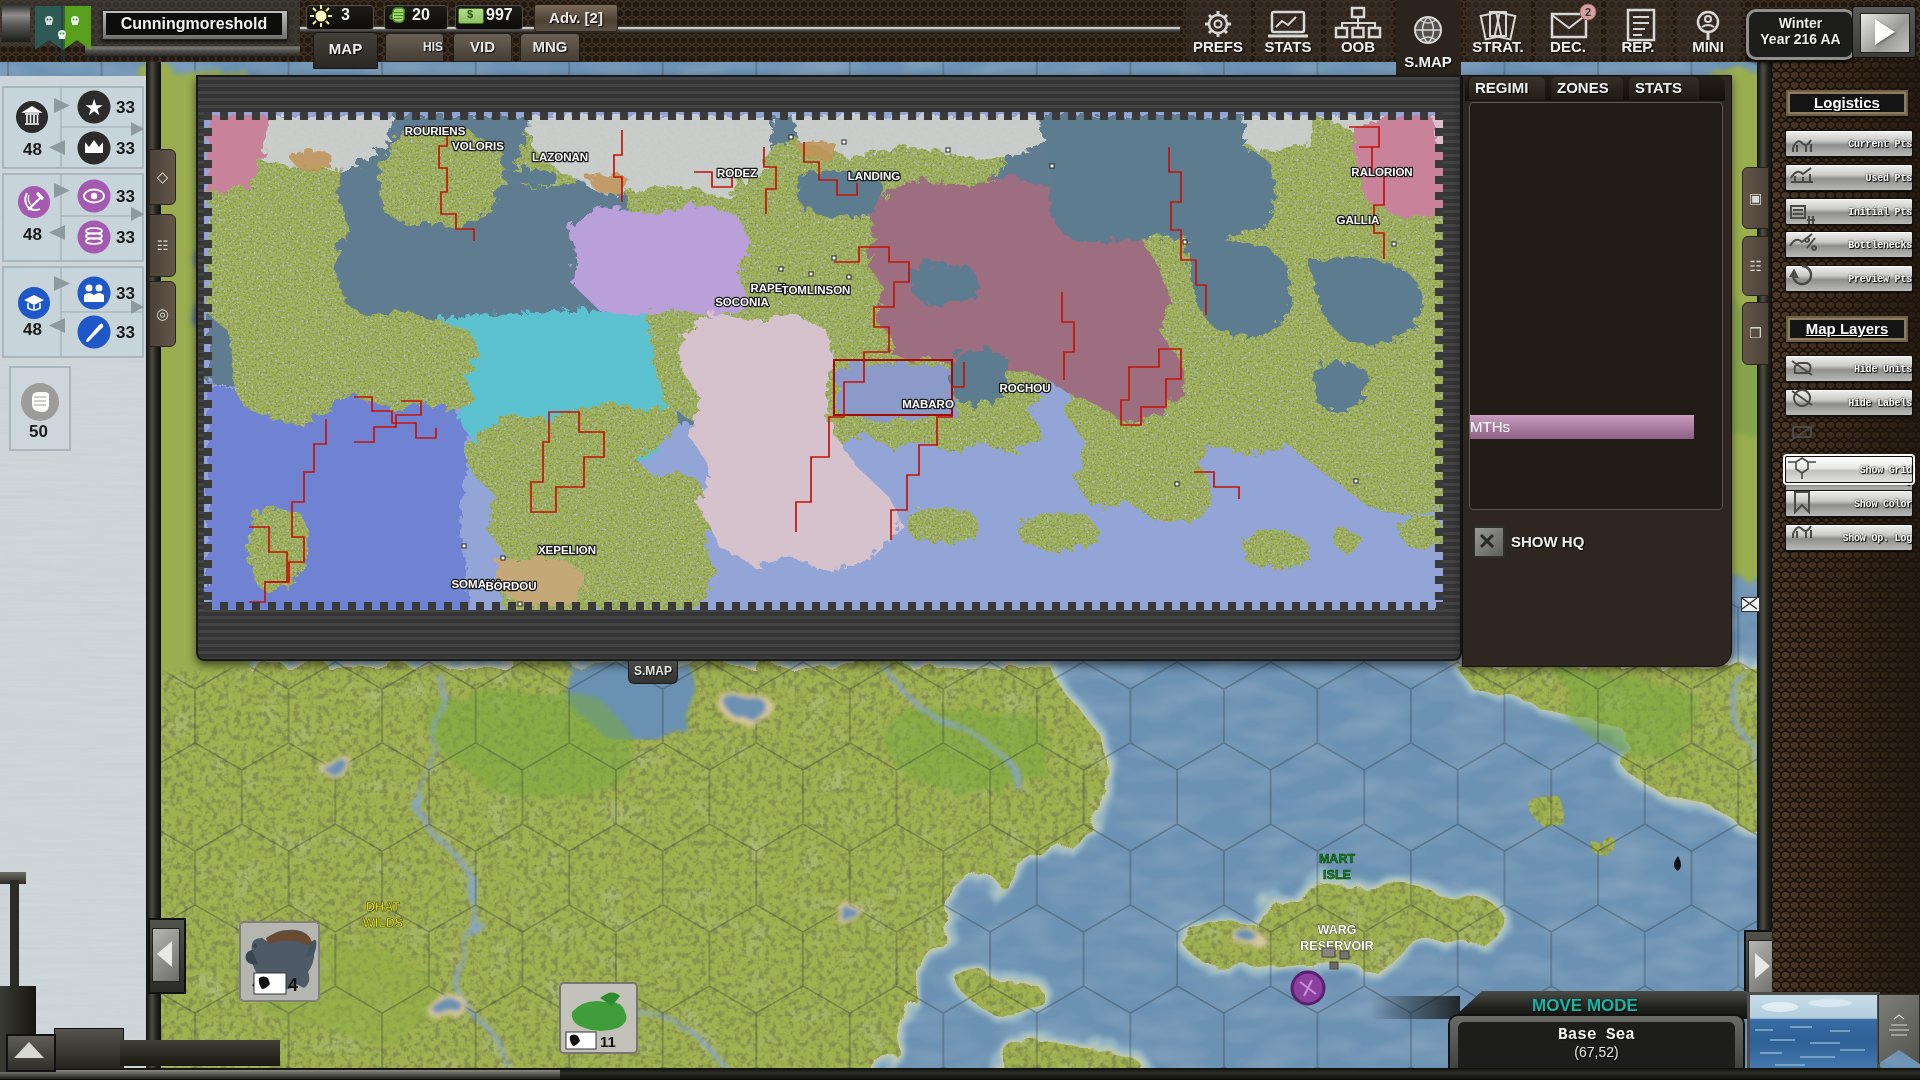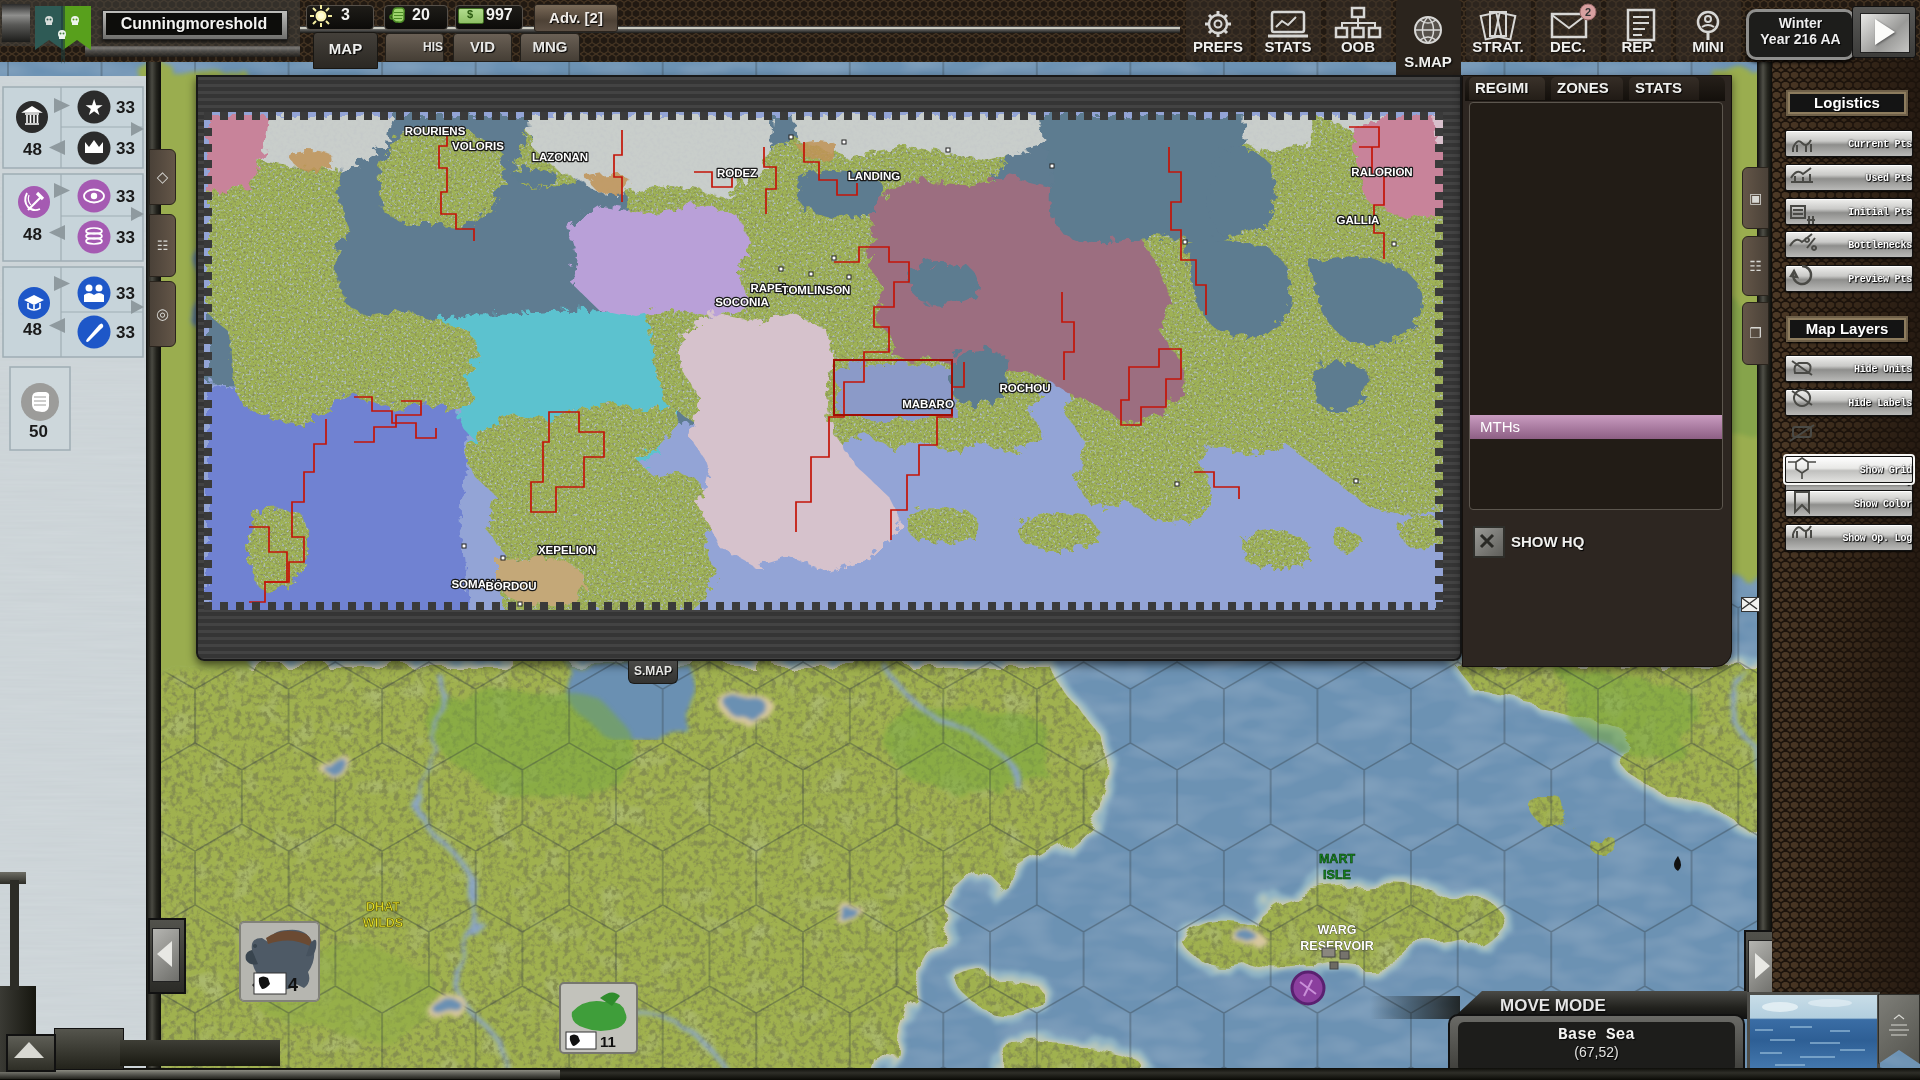--- a/index.html
+++ b/index.html
@@ -4,21 +4,21 @@
 <style>
   html,body{margin:0;padding:0;width:1920px;height:1080px;overflow:hidden;background:#000;
     font-family:"Liberation Sans",sans-serif;}
   #stage{position:absolute;left:0;top:0;width:1920px;height:1080px;overflow:hidden;}
   .abs{position:absolute;}
   .metalbtn{position:absolute;background:linear-gradient(180deg,#f0f0ee 0%,#c9c9c7 40%,#8e8e8c 55%,#b9b9b7 100%);
     border:1px solid #111;box-shadow:inset 0 1px 0 #fff,0 1px 2px rgba(0,0,0,.7);
     color:#fff;font-weight:bold;font-size:15px;text-shadow:1px 1px 1px #000,0 0 2px #000;}
   .hdrbtn{position:absolute;background:#141414;border:2px solid #6f6049;
     box-shadow:0 0 0 2px #8d7c5e inset, 0 1px 2px #000;color:#fff;font-weight:bold;font-size:15px;
-    text-align:center;text-shadow:1px 1px 1px #000;}
+    text-align:center;text-shadow:1px 1px 1px #000;text-decoration:underline;}
   .lgbtn{width:128px;height:27px;line-height:27px;text-align:right;padding-left:30px;box-sizing:border-box;border-radius:2px;font-size:10px;letter-spacing:-0.2px;font-family:Liberation Mono, monospace;}
 </style>
 </head>
 <body>
 <div id="stage">
 
   <div class="abs" id="bgmap" style="left:0;top:0;width:1920px;height:1080px;">
   <svg width="1920" height="1080" viewBox="0 0 1920 1080">
     <defs>
       <filter id="bgland" x="-5%" y="-5%" width="110%" height="110%">
@@ -597,21 +597,21 @@
 
   <div class="abs" id="rightpanel" style="left:1462px;top:75px;width:268px;height:590px;background:#2d2621;border-radius:0 0 16px 0;border:1px solid #15100c;box-shadow:0 3px 8px rgba(0,0,0,.5);">
     <div class="abs" style="left:2px;top:0;width:260px;height:25px;background:linear-gradient(180deg,#26201a,#130f0b);border-radius:8px 8px 0 0;"></div>
     <div class="abs" style="left:6px;top:1px;width:76px;height:23px;background:linear-gradient(180deg,#3a322a,#241e18);border-radius:5px 5px 0 0;"></div>
     <div class="abs" style="left:88px;top:1px;width:72px;height:23px;background:linear-gradient(180deg,#352d26,#201a15);border-radius:5px 5px 0 0;"></div>
     <div class="abs" style="left:166px;top:1px;width:70px;height:23px;background:linear-gradient(180deg,#352d26,#201a15);border-radius:5px 5px 0 0;"></div>
     <div class="abs" style="left:12px;top:3px;color:#f0f0ee;font-weight:bold;font-size:15px;text-shadow:1px 1px 1px #000;">REGIMI</div>
     <div class="abs" style="left:94px;top:3px;color:#f0f0ee;font-weight:bold;font-size:15px;text-shadow:1px 1px 1px #000;">ZONES</div>
     <div class="abs" style="left:172px;top:3px;color:#f0f0ee;font-weight:bold;font-size:15px;text-shadow:1px 1px 1px #000;">STATS</div>
     <div class="abs" style="left:6px;top:26px;width:252px;height:406px;background:#221c16;border:1px solid #5c564e;border-radius:4px;overflow:hidden;">
-      <div style="position:absolute;left:0;top:312px;width:288px;height:24px;background:linear-gradient(180deg,#c99cc0,#8d5f84);color:#fff;font-size:15px;line-height:24px;padding-left:10px;box-sizing:border-box;">MTHs</div>
+      <div style="position:absolute;left:0;top:312px;width:224px;height:24px;background:linear-gradient(180deg,#c99cc0,#8d5f84);color:#fff;font-size:15px;line-height:24px;box-sizing:border-box;">MTHs</div>
     </div>
     <div class="abs" style="left:10px;top:450px;width:28px;height:28px;background:linear-gradient(135deg,#9a9a96,#5e5e5a);border:2px solid #2e2e2a;"></div>
     <svg class="abs" style="left:10px;top:450px;" width="28" height="28">
         <path d="M8 9 L20 21 M20 9 L8 21" stroke="#2a2a26" stroke-width="3"></path>
       </svg>
     <div class="abs" style="left:48px;top:457px;color:#f0f0ee;font-weight:bold;font-size:15px;text-shadow:1px 1px 1px #000;">SHOW HQ</div>
   </div>
 
   <div class="abs" id="rightrail">
     <div class="abs" style="left:1757px;top:62px;width:15px;height:1018px;background:linear-gradient(90deg,#0d0d0b,#4e4e46 40%,#26261f 70%,#0d0d0b);"></div>
@@ -671,21 +671,21 @@
         <path d="M17 328 l6 4 l0 7 l-6 4 l-6 -4 l0 -7 Z M11 332 l-8 0 M23 332 l8 0 M17 343 l0 6" stroke-width="1.6"></path>
         <path d="M10 362 L10 382 L17 375 L24 382 L24 362 Z"></path>
         <path d="M8 404 Q12 394 17 399 Q22 404 26 396 M8 404 L8 408 M26 400 L26 408 M12 408 L12 401 M21 408 L21 400"></path>
       </g>
     </svg>
   </div>
 
   <div class="abs" id="bottomright">
     <div class="abs" style="left:1452px;top:991px;width:295px;height:28px;background:linear-gradient(180deg,#4a4a46,#21211d 60%,#111);clip-path:polygon(30px 0,100% 0,100% 100%,0 100%);"></div>
     <div class="abs" style="left:1370px;top:996px;width:90px;height:23px;background:linear-gradient(90deg,rgba(20,20,16,0),rgba(20,20,16,0.85));"></div>
-    <div class="abs" style="left:1500px;top:996px;width:170px;height:20px;color:#e5e5e5;font-weight:bold;font-size:17px;text-align:left;text-shadow:1px 1px 2px #000;">MOVE MODE</div>
+    <div class="abs" style="left:1500px;top:996px;width:170px;height:20px;color:#14b8a6;font-weight:bold;font-size:17px;text-align:center;text-shadow:1px 1px 2px #000;">MOVE MODE</div>
     <div class="abs" style="left:1448px;top:1014px;width:297px;height:66px;background:linear-gradient(180deg,#6a6a66,#3a3a36);border:2px solid #111;border-radius:10px;box-sizing:border-box;"></div>
     <div class="abs" style="left:1458px;top:1022px;width:277px;height:50px;background:#1d1d1b;border-radius:6px;">
       <div style="color:#f2f2f0;font-weight:bold;font-size:16px;text-align:center;margin-top:4px;text-shadow:1px 1px 1px #000;font-family:Liberation Mono, monospace;">Base Sea</div>
       <div style="color:#e2e2e0;font-size:14px;text-align:center;text-shadow:1px 1px 1px #000;">(67,52)</div>
     </div>
     <div class="abs" style="left:1747px;top:992px;width:133px;height:88px;border:3px solid #4e4e4a;box-sizing:border-box;background:linear-gradient(180deg,#c8dde8 0,#b2cede 28%,#3a6da5 30%,#2e5f95 55%,#4a7fb5 100%);">
       <svg width="127" height="82">
         <ellipse cx="30" cy="12" rx="18" ry="5" fill="#e8f2f6" opacity="0.8"></ellipse>
         <ellipse cx="80" cy="8" rx="22" ry="4" fill="#e8f2f6" opacity="0.6"></ellipse>
         <g stroke="#9fc4de" stroke-width="1.5" opacity="0.8">

